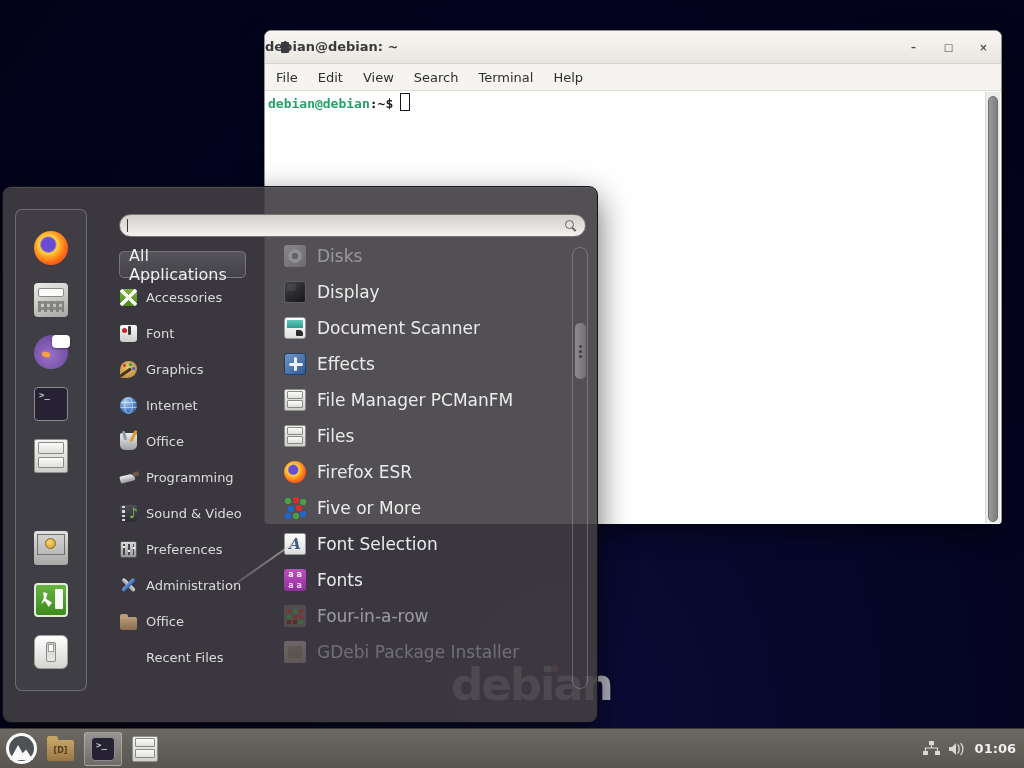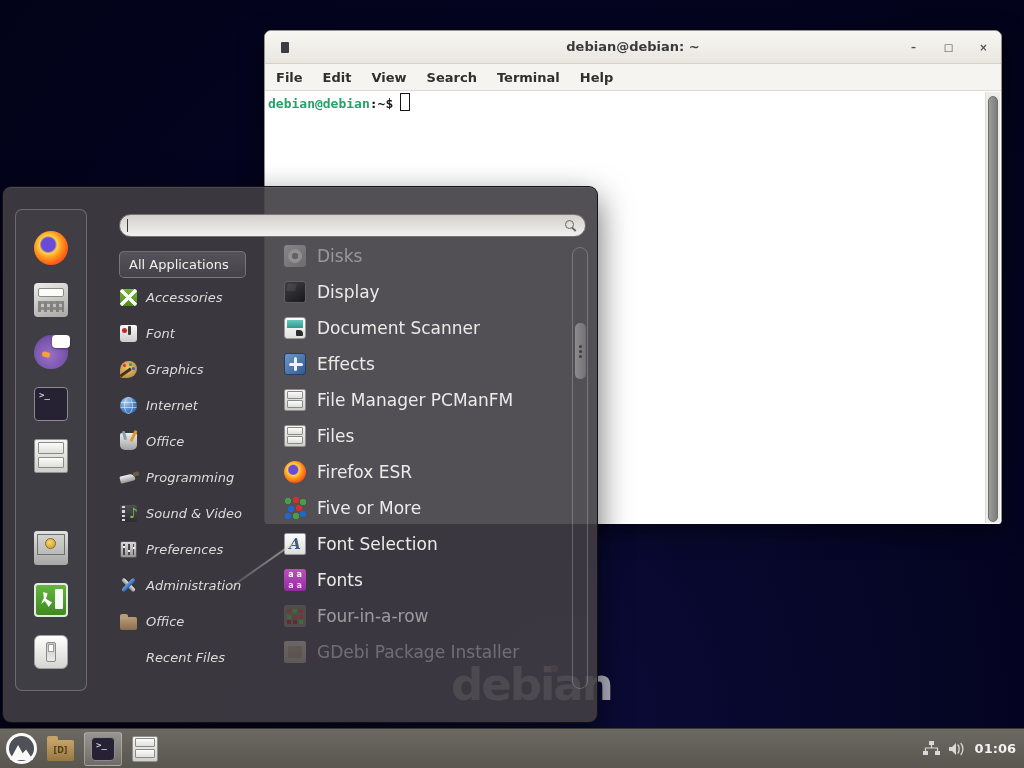--- a/index.html
+++ b/index.html
@@ -9,29 +9,29 @@
   
   .watermark{position:absolute;left:451px;top:658px;z-index:5;font-size:45px;font-weight:bold;
     letter-spacing:-2px;color:#b4b5c0;}
   .watermark::after{content:'';position:absolute;left:62%;top:7px;width:7px;height:7px;border-radius:50%;background:#c34a4a;}
   
   .term{position:absolute;left:264px;top:30px;width:738px;height:493px;z-index:10;
     background:#fff;border:1px solid #97938b;border-radius:7px 7px 2px 2px;
     box-shadow:0 8px 24px rgba(0,0,0,.55);box-sizing:border-box;}
   .term-titlebar{position:relative;height:32px;background:linear-gradient(#f8f6f2,#e9e6e0);
     border-bottom:1px solid #d4d1ca;border-radius:6px 6px 0 0;}
-  .term-title{position:absolute;left:0;right:0;top:0;height:32px;line-height:32px;text-align:center;
+  .term-title{position:absolute;left:0;right:0;top:0;height:32px;line-height:32px;
     font-size:13px;font-weight:bold;color:#3a3a3a;}
   .ic-termtiny{position:absolute;left:16px;top:11px;width:8px;height:11px;background:#3b3b42;border-radius:1px;}
   .term-btns{position:absolute;right:10px;top:0;height:32px;display:flex;align-items:center;gap:20px;}
   .term-btn{width:15px;height:15px;display:flex;align-items:center;justify-content:center;
     font-size:10px;color:#4c4c50;font-weight:bold;}
   .term-menubar{height:26px;background:#f6f4f0;border-bottom:1px solid #dedbd4;
     display:flex;align-items:center;gap:20px;padding-left:11px;font-size:13px;color:#2f2f2f;}
-  .term-menubar > div{cursor:default;font-weight:bold;}
+  .term-menubar > div{cursor:default;}
   .term-content{position:relative;height:433px;background:#fff;border-radius:0 0 2px 2px;}
   .prompt{position:absolute;left:3px;top:2px;font-family:"DejaVu Sans Mono",monospace;
     font-size:13px;font-weight:bold;white-space:pre;}
   .prompt .user{color:#26a269;}
   .prompt .suffix{color:#171421;}
   .cursor-hollow{display:inline-block;width:8px;height:16px;border:1.5px solid #171421;
     vertical-align:-3px;margin-left:7px;}
   .term-scroll-trough{position:absolute;right:1px;top:1px;bottom:1px;width:14px;background:#ececea;border-left:1px solid #dddbd7;}
   .term-scroll-thumb{position:absolute;right:2px;top:4px;width:10px;height:426px;border-radius:6px;
     background:linear-gradient(90deg,#9b9b99,#7d7d7b);border:1px solid #6f6f6d;box-sizing:border-box;}
@@ -48,24 +48,24 @@
     background:linear-gradient(#d3d0cc,#f2f1ef);border:1px solid #77756f;box-sizing:border-box;}
   .search-input{position:absolute;left:8px;top:2px;right:26px;bottom:2px;border:none;background:transparent;
     outline:none;font-size:12px;color:#222;padding:0;}
   .search-caret{position:absolute;left:7px;top:4px;bottom:4px;width:1px;background:#3a3a3a;}
   .ic-magnifier{position:absolute;right:8px;top:5px;width:12px;height:12px;}
   .ic-magnifier::before{content:'';position:absolute;left:0;top:0;width:7px;height:7px;border:1.5px solid #68665f;border-radius:50%;}
   .ic-magnifier::after{content:'';position:absolute;left:8px;top:7px;width:1.7px;height:5px;background:#68665f;transform:rotate(-45deg);}
   .allapps-btn{position:absolute;left:116px;top:64px;width:127px;height:27px;border-radius:5px;
     background:linear-gradient(rgba(255,255,255,.14),rgba(255,255,255,.06));
     border:1px solid rgba(200,200,200,.35);box-sizing:border-box;
-    font-size:13px;color:#f0f0ee;display:flex;align-items:center;padding-left:9px;}
+    font-size:16px;color:#f0f0ee;display:flex;align-items:center;padding-left:9px;}
   .cat-col{position:absolute;left:117px;top:92px;width:158px;}
   .cat-item{height:36px;display:flex;align-items:center;gap:9px;}
-  .cat-label{font-size:13px;color:#dcdcda;font-style:italic;}
+  .cat-label{font-size:13px;color:#dcdcda;}
   .app-col{position:absolute;left:281px;top:51px;width:284px;}
   .app-item{height:36px;display:flex;align-items:center;gap:11px;}
   .app-label{font-size:17px;color:#ebebe9;}
   .menu-scroll-trough{position:absolute;left:569px;top:60px;width:16px;height:442px;border-radius:8px;
     border:1px solid rgba(210,210,210,.3);box-sizing:border-box;}
   .menu-scroll-thumb{position:absolute;left:572px;top:136px;width:11px;height:56px;border-radius:5px;
     background:linear-gradient(90deg,#8e8b8e,#737073);}
   .menu-scroll-thumb::after{content:'';position:absolute;left:50%;top:50%;width:3px;height:3px;margin:-1.5px 0 0 -1.5px;
     border-radius:50%;background:#413f42;box-shadow:0 -5px 0 #413f42,0 5px 0 #413f42;}
   

